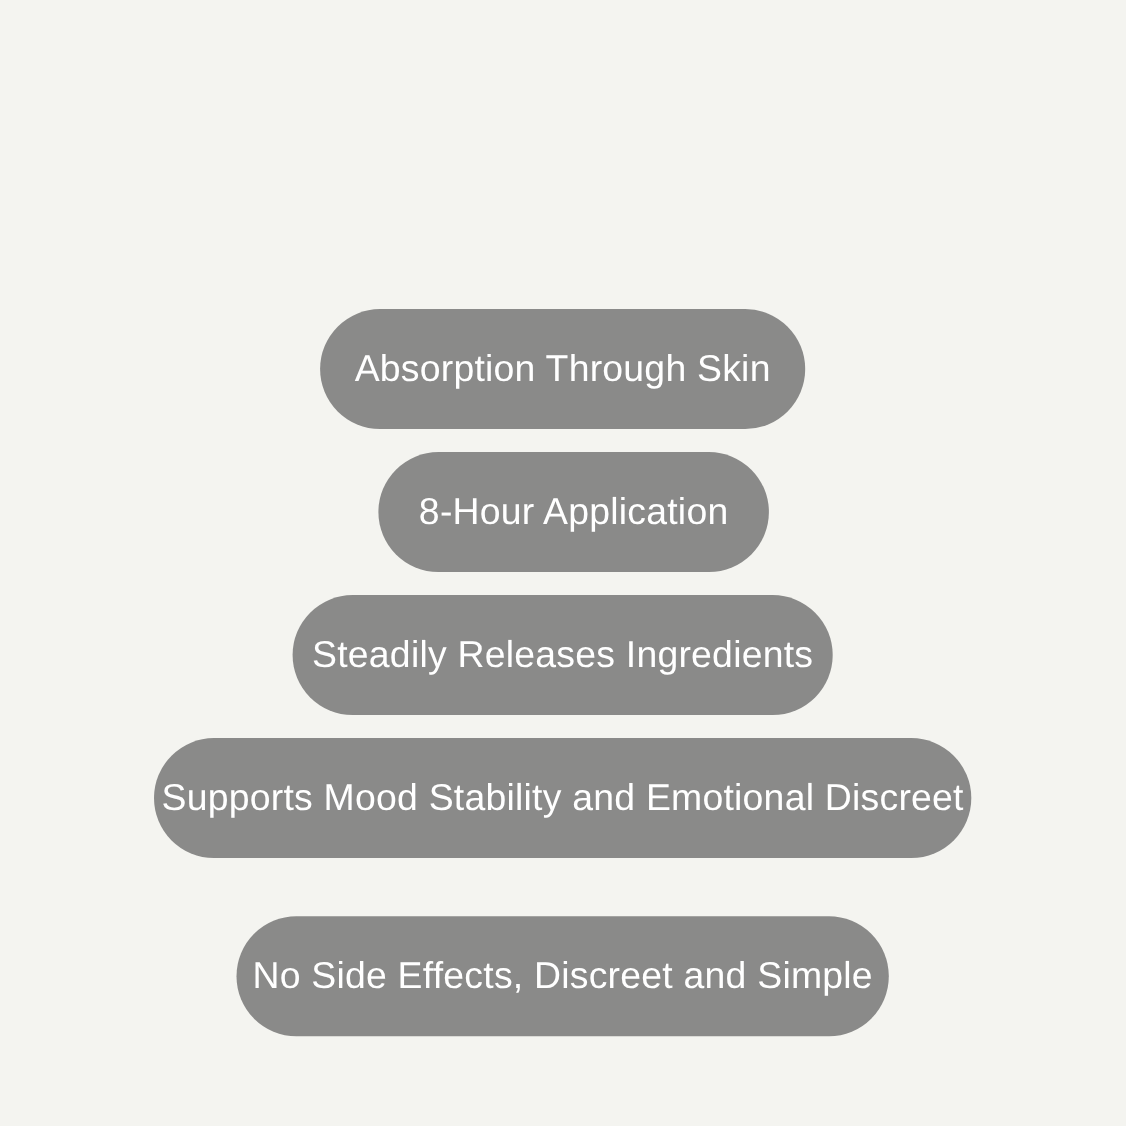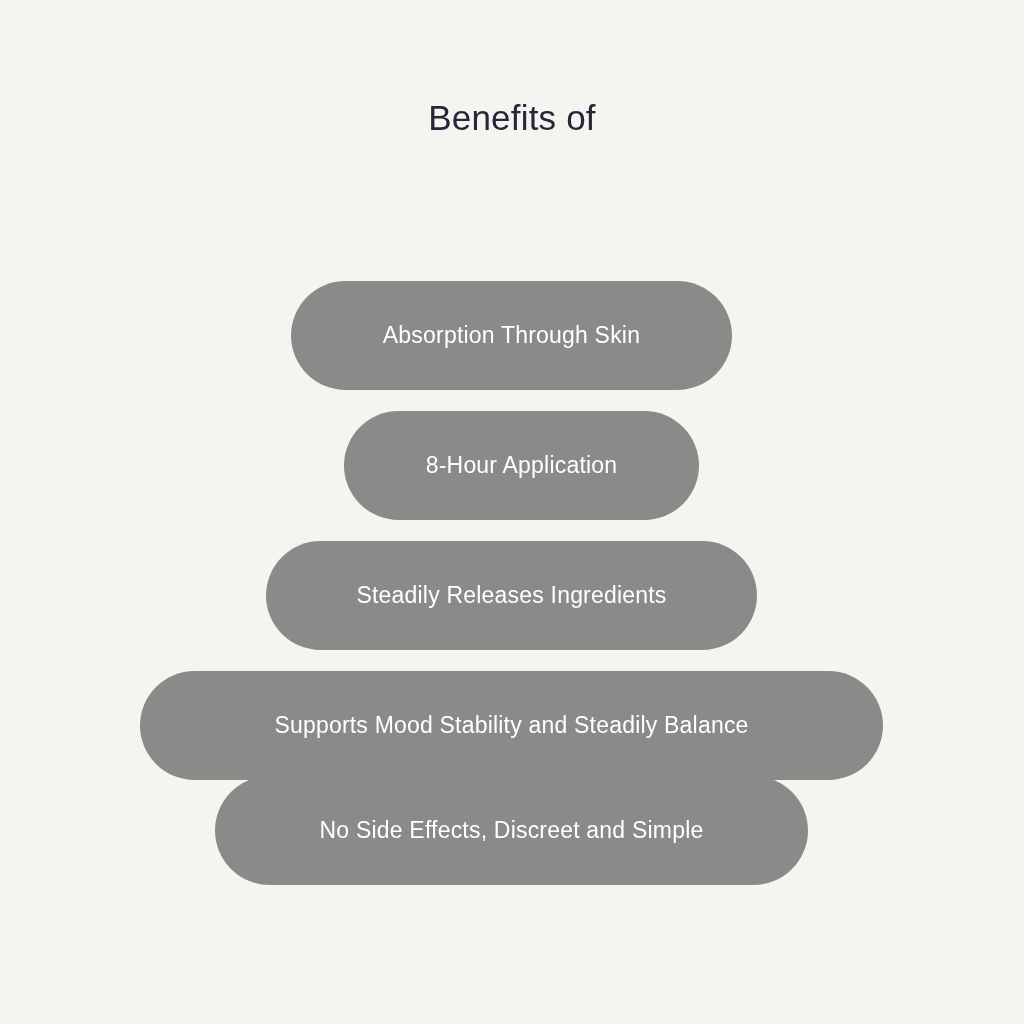--- a/index.html
+++ b/index.html
@@ -24,43 +24,42 @@
     .title span { display: block; }
     .pill {
       position: absolute;
       height: 109px;
       border-radius: 55px;
       background: #8a8a89;
       color: #ffffff;
       display: flex;
       align-items: center;
       justify-content: center;
-      font-size: 23px;
+      font-size: 34px;
       letter-spacing: 0.2px;
       white-space: nowrap;
     }
   </style>
 </head>
 <body>
 
 <div class="title">
-  <span>Benefits of</span>
 </div>
 
 <div class="pill" style="left:291px; top:281px; width:441px;">
   <span>Absorption Through Skin</span>
 </div>
 
 <div class="pill" style="left:344px; top:411px; width:355px;">
   <span>8-Hour Application</span>
 </div>
 
 <div class="pill" style="left:266px; top:541px; width:491px;align-items:center;">
   <span>Steadily Releases Ingredients</span>
 </div>
 
 <div class="pill" style="left:140px; top:671px; width:743px;">
-  <span>Supports Mood Stability and Steadily Balance</span>
+  <span>Supports Mood Stability and Emotional Discreet</span>
 </div>
 
-<div class="pill" style="left:215px; top:776px; width:593px;">
+<div class="pill" style="left:215px; top:833px; width:593px;">
   <span>No Side Effects, Discreet and Simple</span>
 </div>
 
 </body></html>

